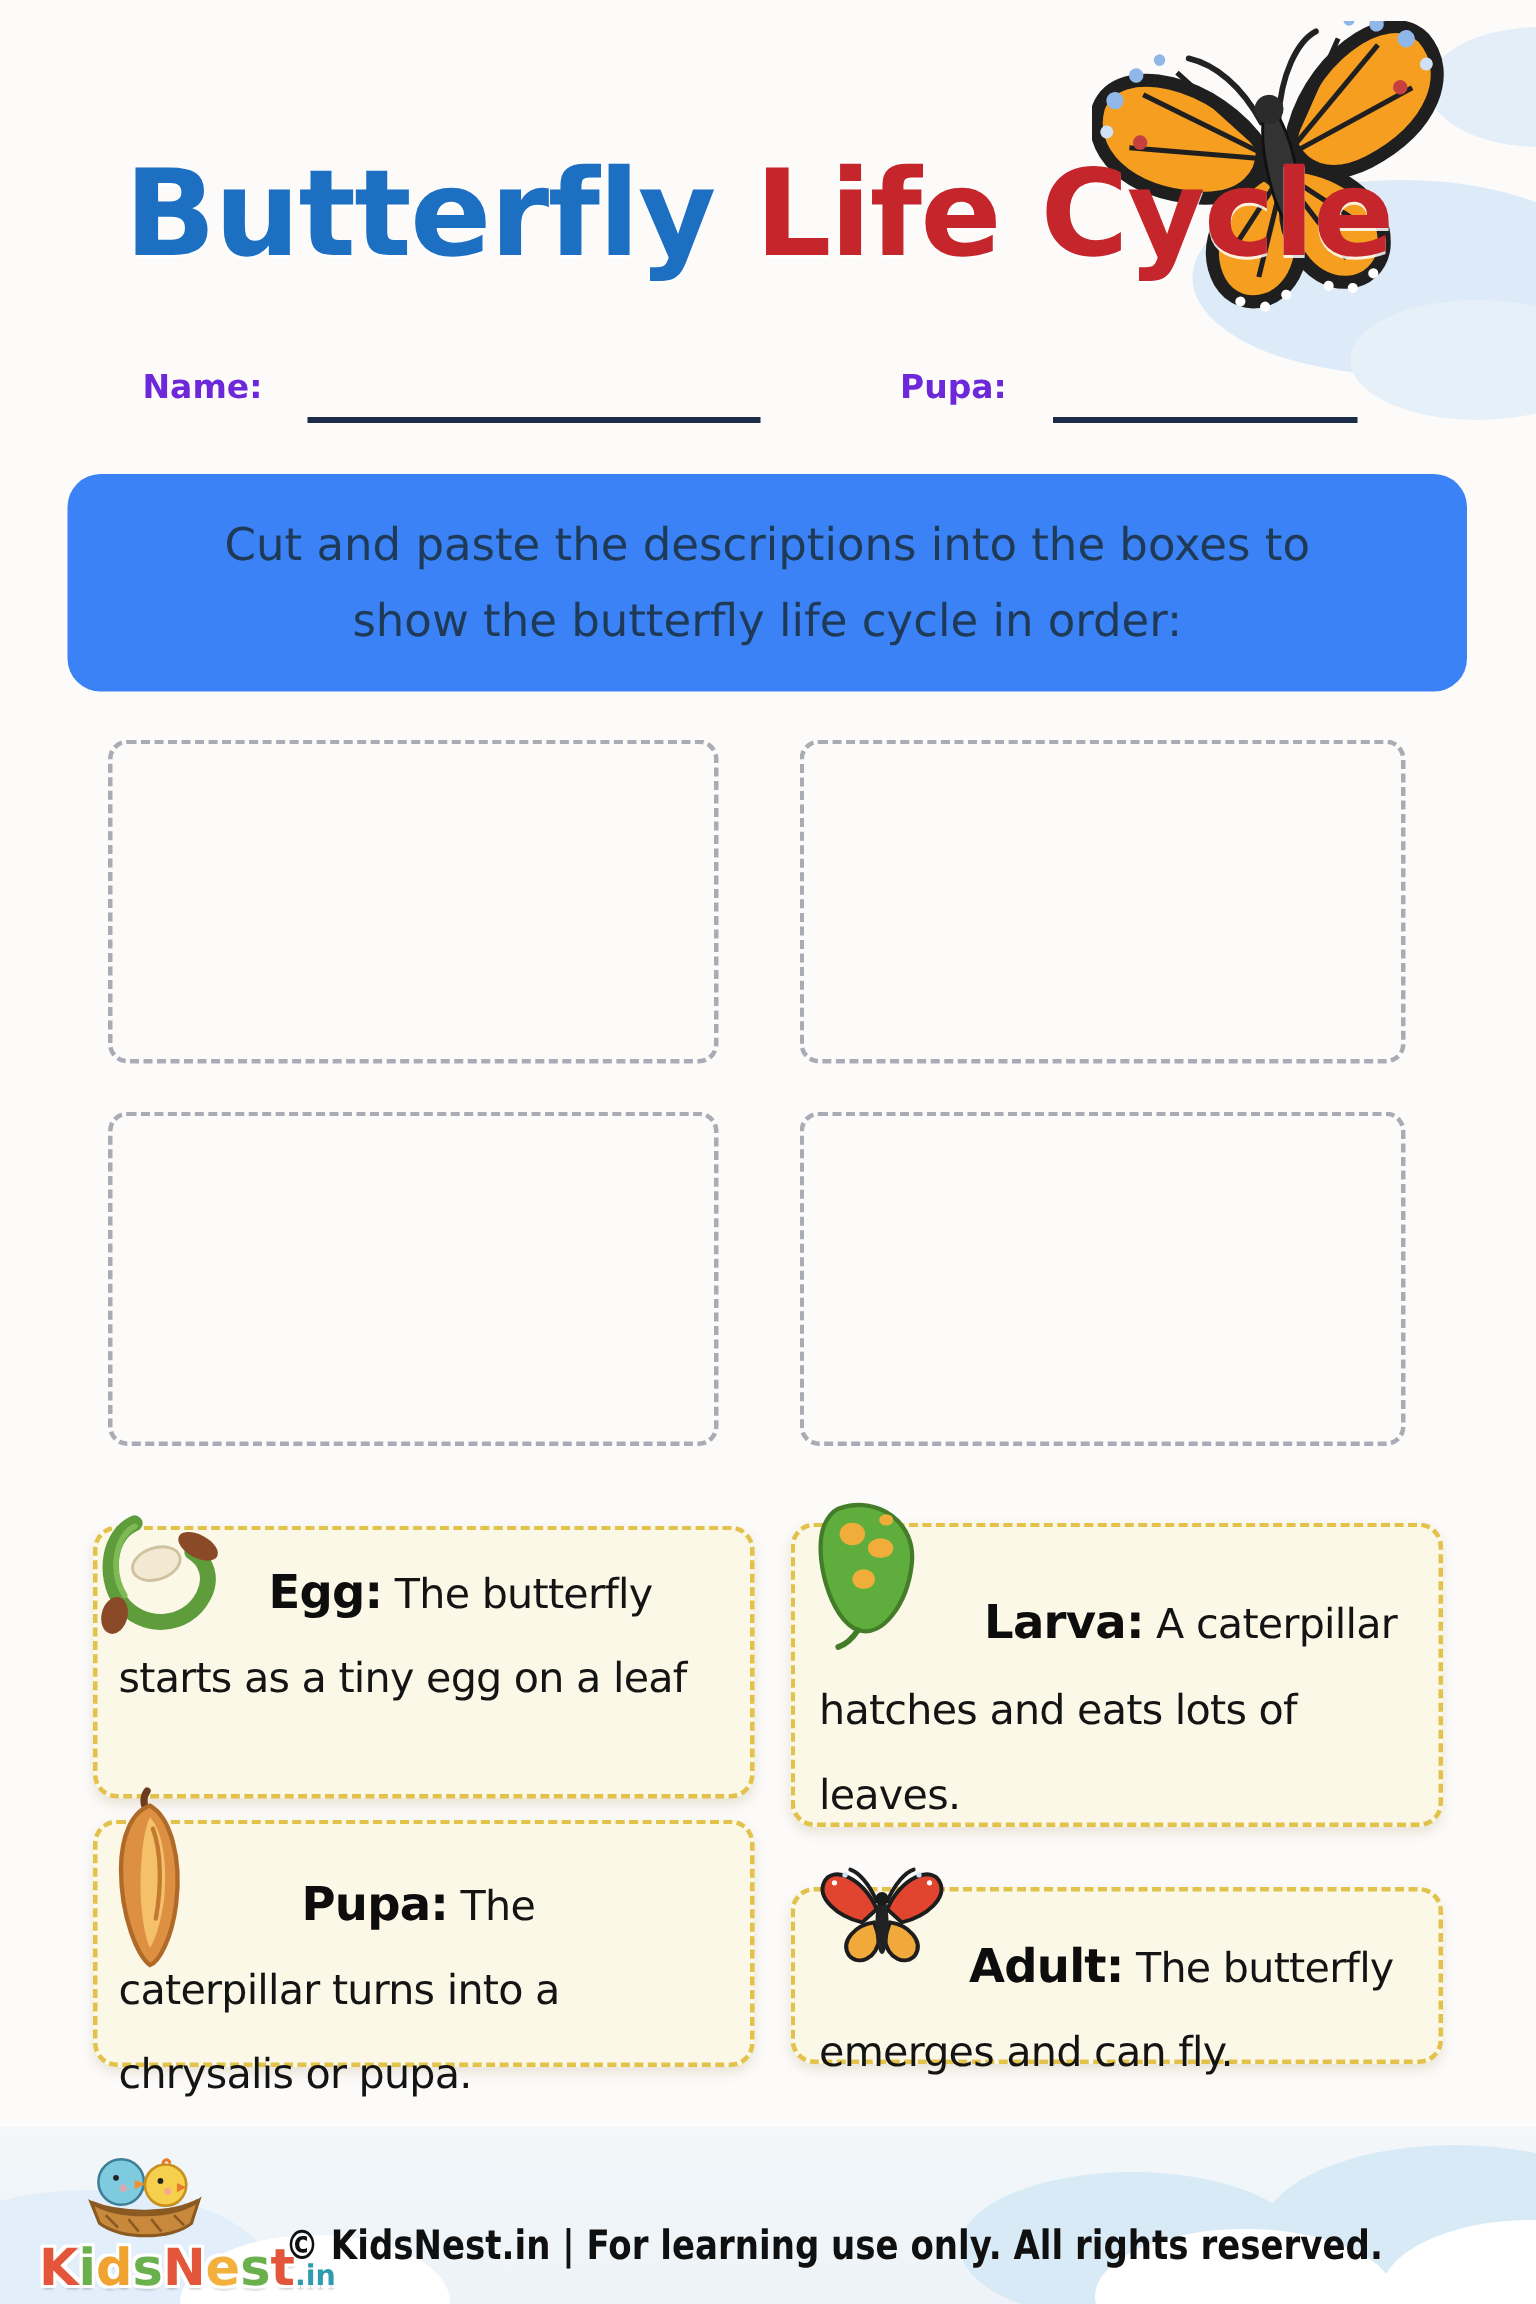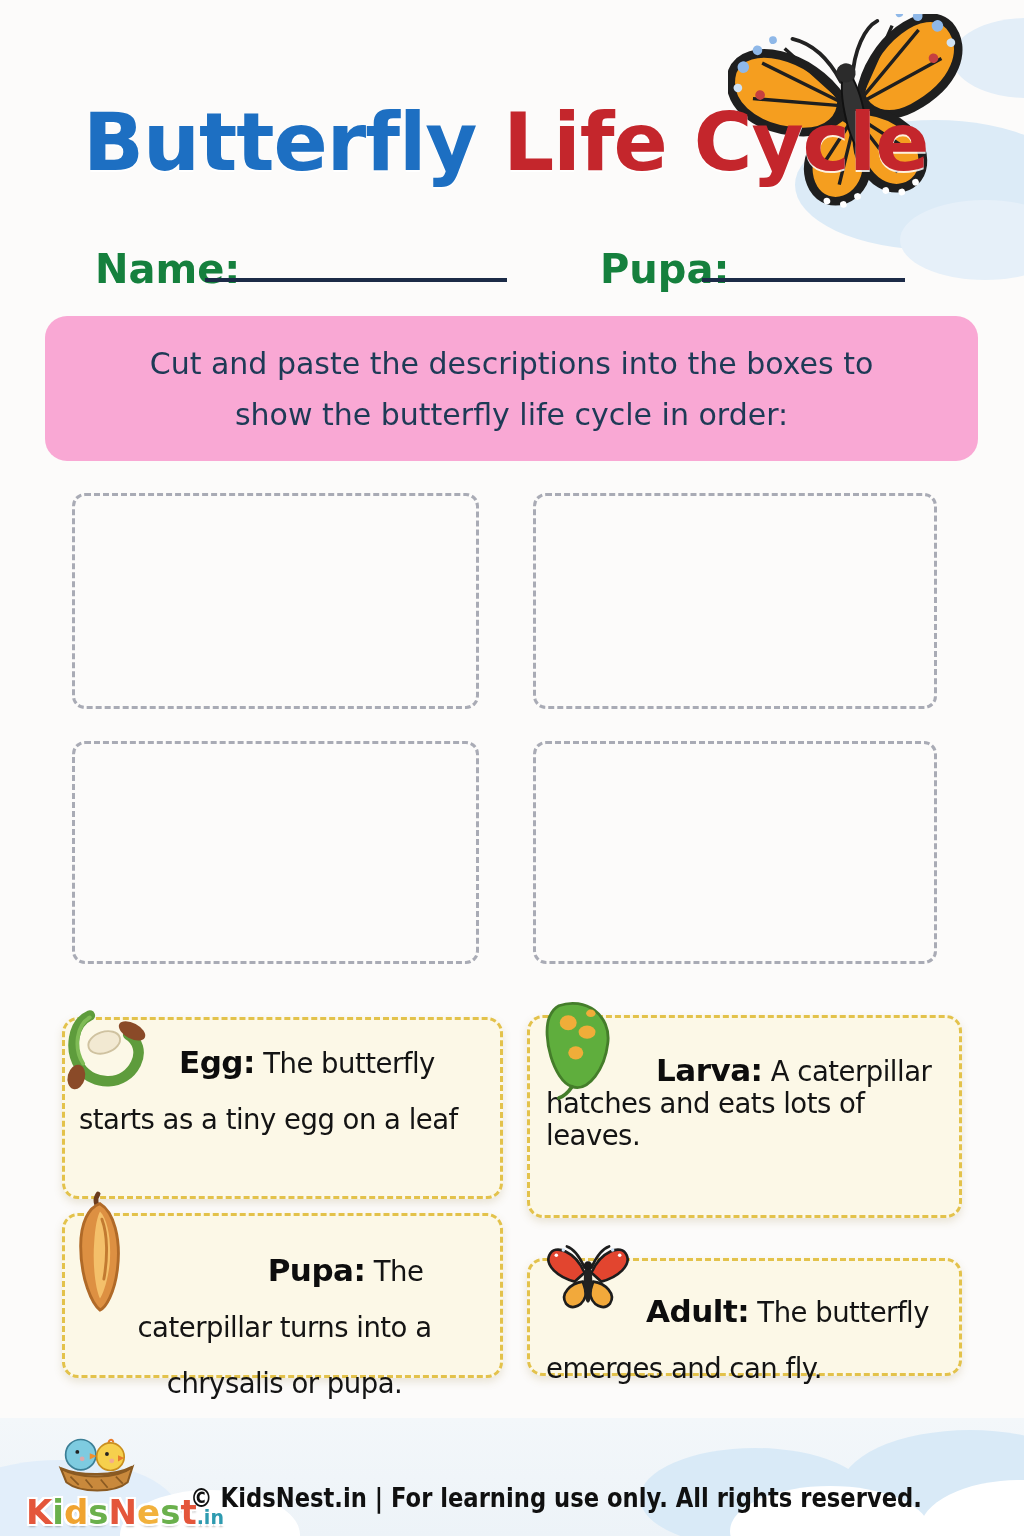--- a/index.html
+++ b/index.html
@@ -14,27 +14,27 @@
   .title {
     position:absolute; left:83px; top:96px; z-index:3;
     font-size:80px; font-weight:800; letter-spacing:-1px; white-space:nowrap;
     text-shadow:0 2px 0 rgba(255,255,255,.85);
   }
   .title-blue { color:#1d6fc2; }
   .title-red  { color:#c4262c; }
   .butterfly-art { position:absolute; left:728px; top:14px; width:256px; height:212px; z-index:2; }
 
   
-  .field-label { position:absolute; font-size:40px; font-weight:700; color:#15803d; z-index:3; }
+  .field-label { position:absolute; font-size:22px; font-weight:700; color:#6d28d9; z-index:3; }
   .blank-line  { position:absolute; border-bottom:4px solid #1c2b47; height:2px; z-index:3; }
 
   
   .instruction-box {
     position:absolute; left:45px; top:316px; width:933px; height:145px;
-    background:#f9a8d4; border-radius:22px; z-index:2;
+    background:#3b82f6; border-radius:22px; z-index:2;
     display:flex; flex-direction:column; align-items:center; justify-content:center; gap:16px;
   }
   .instruction-box div { font-size:30px; color:#1e3a56; }
 
   
   .drop-box {
     position:absolute; border:3px dashed #a9abb5; border-radius:13px; background:transparent; z-index:2;
   }
   .db1 { left:72px;  top:493px; width:407px; height:216px; }
   .db2 { left:533px; top:493px; width:404px; height:216px; }
@@ -50,25 +50,25 @@
     font-size:27.5px; line-height:56px; color:#141414; letter-spacing:-0.5px;
   }
   .card-label { font-weight:700; font-size:31px; color:#0d0d0d; }
   .card-icon { position:absolute; z-index:3; }
 
   .card-egg   { left:62px;  top:1017px; width:441px; height:182px; }
   .card-egg p { padding:14px 12px 0 14px; text-indent:100px; }
   .icon-egg   { left:-6px; top:-16px; width:100px; height:96px; }
 
   .card-larva   { left:527px; top:1015px; width:435px; height:203px; }
-  .card-larva p { padding:36px 12px 0 16px; text-indent:110px; line-height:32px; }
+  .card-larva p { padding:36px 12px 0 16px; text-indent:110px; line-height:57px; }
   .icon-larva   { left:10px; top:-22px; width:80px; height:108px; }
 
   .card-pupa   { left:62px; top:1213px; width:441px; height:165px; }
-  .card-pupa p { padding:26px 10px 0 14px; text-indent:122px;text-align:center; }
+  .card-pupa p { padding:26px 10px 0 14px; text-indent:122px; }
   .icon-pupa   { left:6px; top:-28px; width:58px; height:130px; }
 
   .card-adult   { left:527px; top:1258px; width:435px; height:118px; }
   .card-adult p { padding:22px 12px 0 16px; text-indent:100px; }
   .icon-adult   { left:14px; top:-24px; width:88px; height:76px; }
 
   
   .footer-band {
     position:absolute; left:0; top:1418px; width:1024px; height:118px;
     background:linear-gradient(#f3f7fa,#edf3f8); z-index:0;

